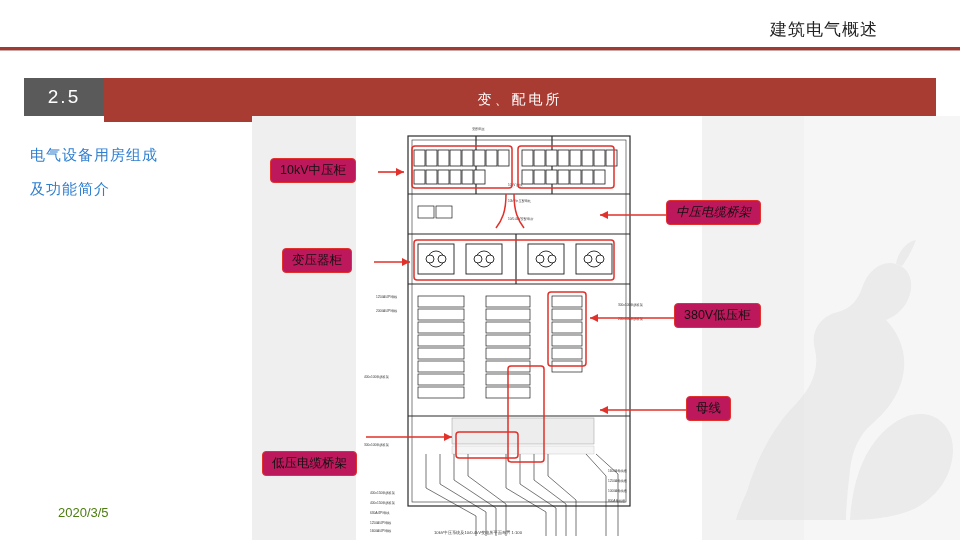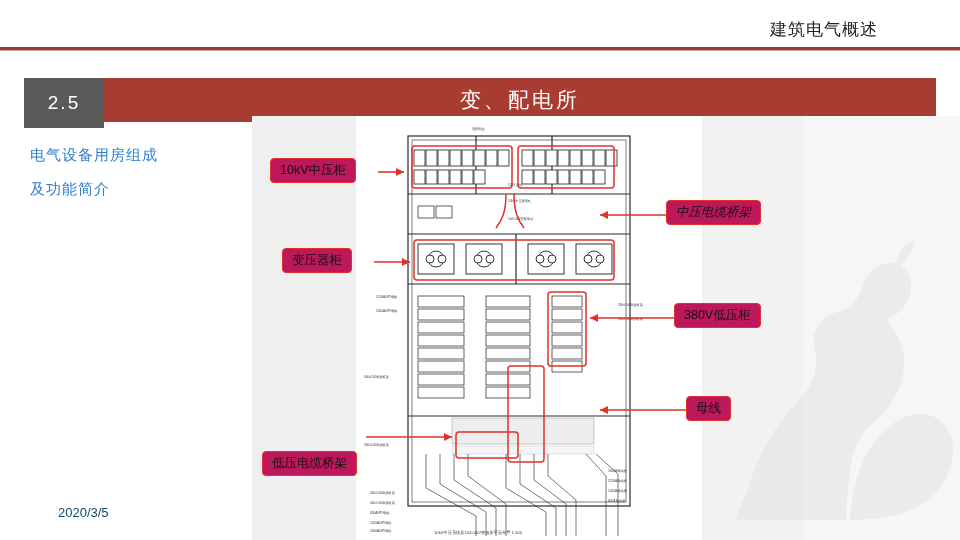--- a/index.html
+++ b/index.html
@@ -22,30 +22,30 @@
     position:absolute;left:0;top:47px;width:960px;height:3px;
     background:#a23a32;
   }
   .header-rule2{
     position:absolute;left:0;top:50px;width:960px;height:1px;
     background:#c9a9a5;
   }
 
   
   .num-box{
-    position:absolute;left:24px;top:78px;width:80px;height:50px;
+    position:absolute;left:24px;top:78px;width:80px;height:38px;
     background:#5a5a5a;color:#fff;
     display:flex;align-items:center;justify-content:center;
     font-size:19px;letter-spacing:2px;
   }
   .title-bar{
     position:absolute;left:104px;top:78px;width:832px;height:44px;
     background:#a83c33;color:#fff;
     display:flex;align-items:center;justify-content:center;
-    font-size:21px;letter-spacing:3px;
+    font-size:14px;letter-spacing:3px;
   }
 
   
   .left-text{
     position:absolute;left:30px;top:138px;width:215px;
     color:#2f7fd0;font-size:15px;line-height:34px;letter-spacing:1px;
   }
 
   
   .strip{position:absolute;top:116px;height:424px;background:#efefef;}
@@ -85,21 +85,21 @@
   .c-lowtray{left:262px;top:424px;margin-top:27px;}
   .c-midtray{left:666px;top:200px;font-style:italic;}
   .c-380{left:674px;top:303px;}
   .c-bus{left:686px;top:396px;}
 
   
   .leaders{position:absolute;left:0;top:0;width:960px;height:540px;pointer-events:none;}
 
   
   .date{
-    position:absolute;left:58px;top:505px;color:#0c4a6e;font-size:13px;
+    position:absolute;left:58px;top:505px;color:#4d7c0f;font-size:13px;
   }
   .brand{
     position:absolute;right:22px;top:498px;
     display:flex;align-items:center;gap:6px;
     font-size:18px;color:#1b1b1b;font-weight:bold;
   }
   .brand .logo{
     width:22px;height:22px;border-radius:50%;
     background:#c9302c;display:inline-block;position:relative;
   }

